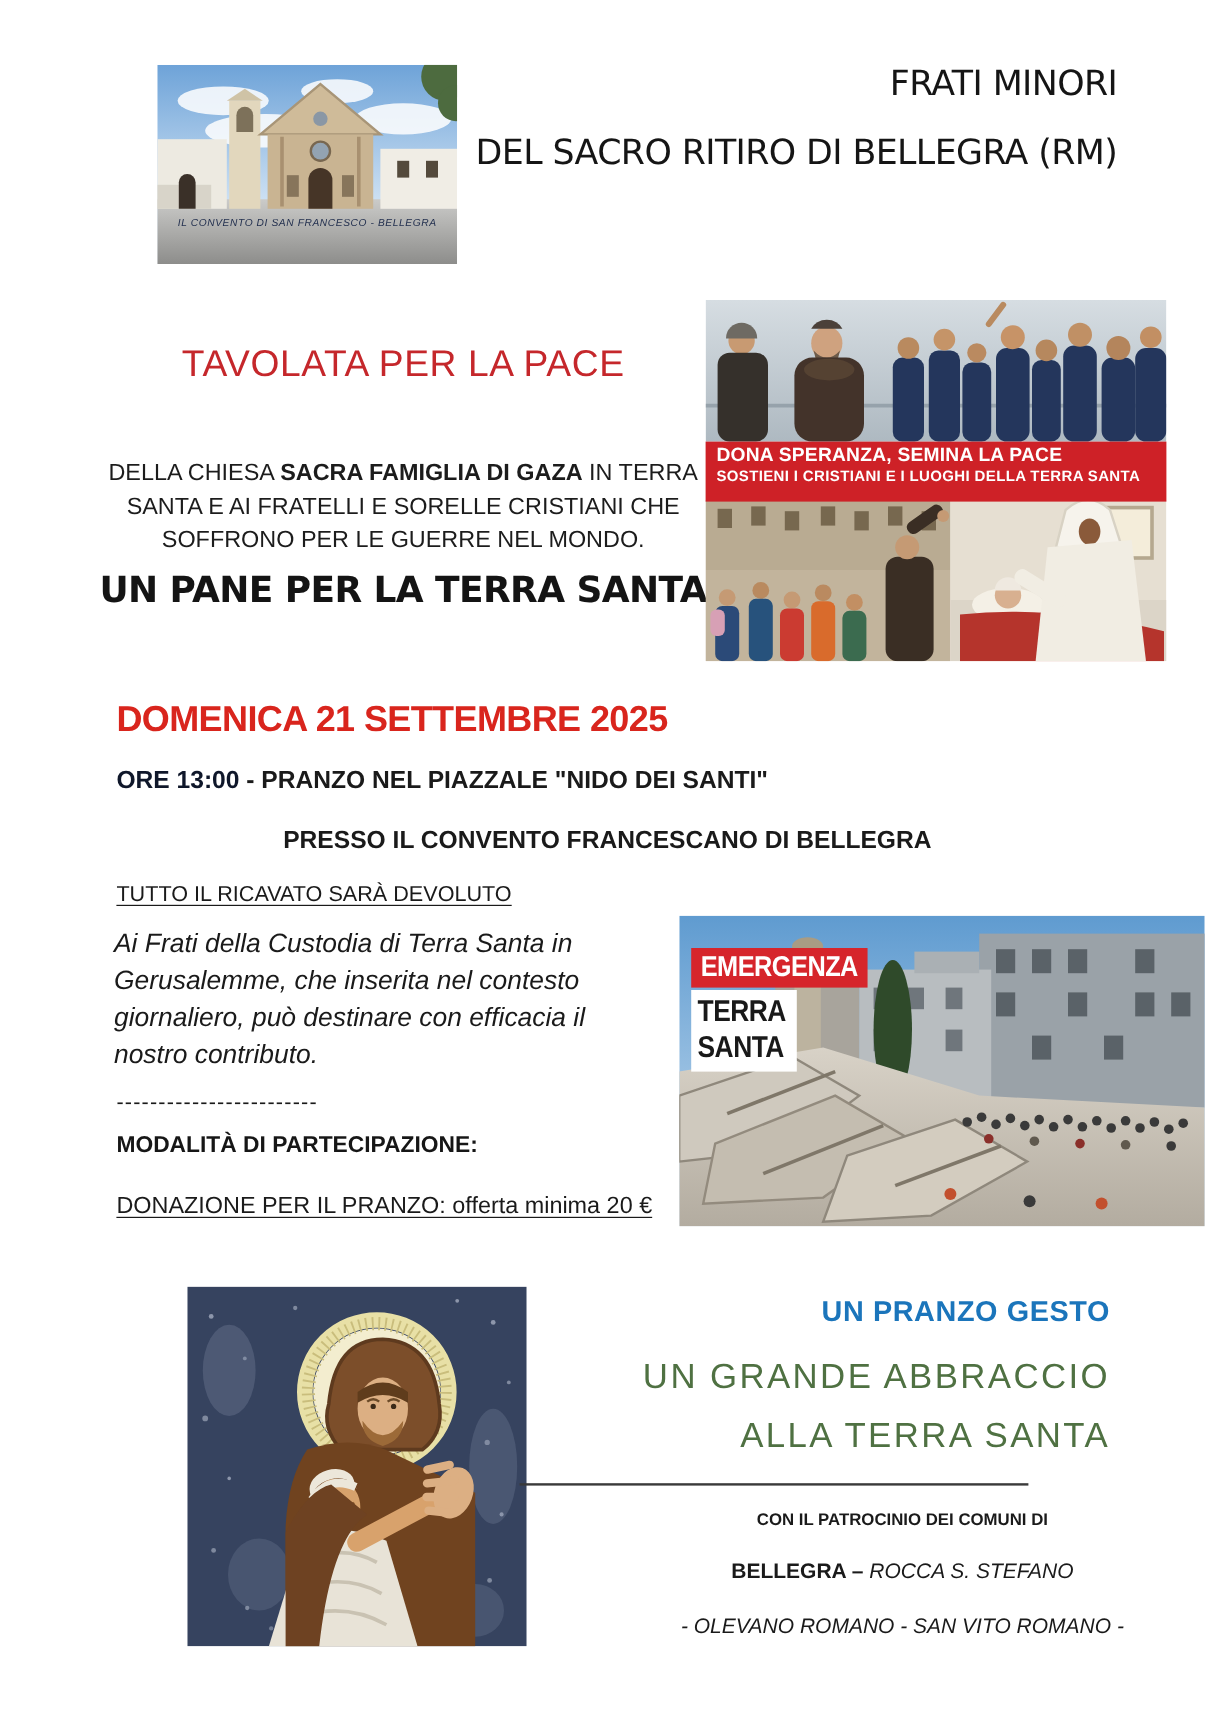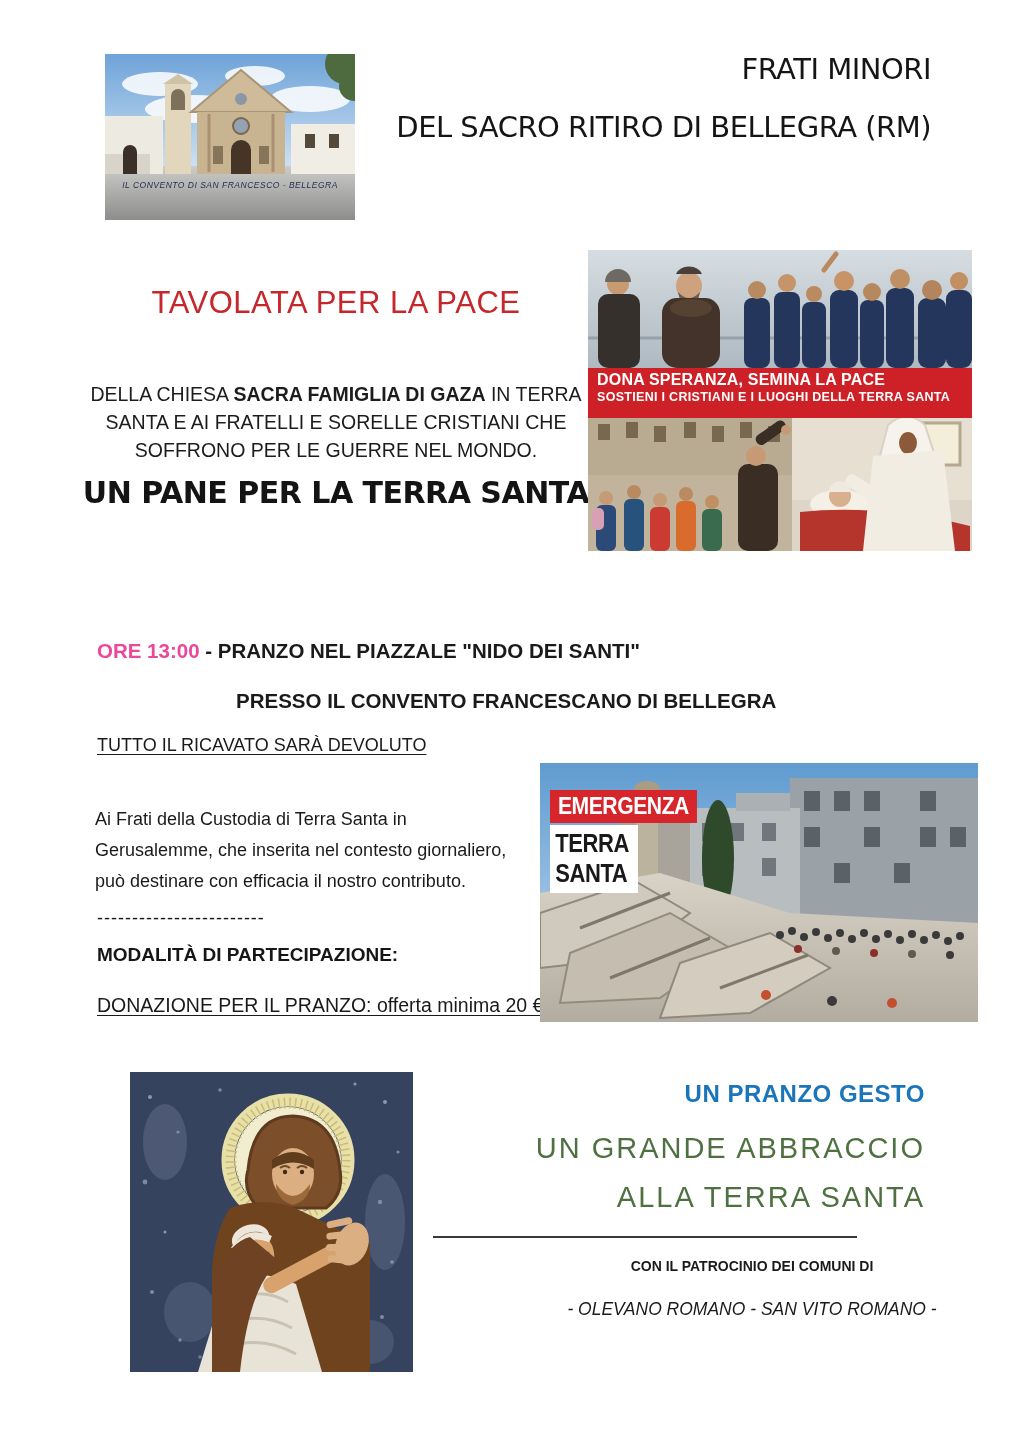--- a/index.html
+++ b/index.html
@@ -5,21 +5,21 @@
   html,body{margin:0;padding:0;background:#ffffff;}
   .page{position:relative;width:1024px;height:1430px;background:#ffffff;overflow:hidden;
         font-family:"Liberation Sans",sans-serif;color:#1f1f1f;}
   .abs{position:absolute;}
 
   
   .org-line{position:absolute;left:384px;width:547px;text-align:right;
             font-family:"DejaVu Sans",sans-serif;font-size:29px;letter-spacing:-0.5px;color:#151515;}
   .org-line-1{top:52px;}
   .org-line-2{top:110px;}
-  .photo-frame{position:absolute;overflow:hidden;}
+  .photo-frame{position:absolute;overflow:hidden;margin-left:26px;}
 
   
   .intro-title{top:285px;left:80px;width:512px;text-align:center;color:#c5272b;
                font-size:31px;letter-spacing:0.5px;}
   .intro-p1{top:344px;left:80px;width:512px;text-align:center;font-size:19.5px;color:#1c1c1c;}
   .intro-p2{top:380px;left:88px;width:496px;text-align:center;font-size:19.5px;
             line-height:28px;color:#1c1c1c;}
   .intro-p2 b{font-weight:bold;}
   .slogan{top:475px;left:80px;width:512px;text-align:center;font-size:30px;font-weight:900;
           font-family:"DejaVu Sans",sans-serif;letter-spacing:-0.5px;color:#141414;}
@@ -27,26 +27,26 @@
   
   .collage{left:588px;top:250px;width:384px;height:301px;}
   .collage-banner{position:absolute;left:0;top:118px;width:384px;height:50px;background:#ce2127;
                   color:#ffffff;box-sizing:border-box;padding:3px 0 0 9px;}
   .banner-l1{font-size:16px;font-weight:bold;letter-spacing:0.2px;white-space:nowrap;}
   .banner-l2{font-size:12.5px;font-weight:bold;letter-spacing:0.3px;margin-top:1px;white-space:nowrap;}
 
   
   .date-title{top:583px;left:97px;font-size:30px;font-weight:bold;color:#d9251d;letter-spacing:-0.5px;}
   .ore-line{top:639px;left:97px;font-size:20.5px;font-weight:bold;}
-  .ore-time{color:#ec4899;}
+  .ore-time{color:#0f172a;}
   .ore-rest{color:#1a1a1a;}
   .venue-line{top:689px;left:236px;font-size:20.5px;font-weight:bold;color:#1a1a1a;}
   .proceeds-h{top:735px;left:97px;font-size:18px;color:#1a1a1a;text-decoration:underline;
               text-underline-offset:3px;}
-  .proceeds-p{top:804px;left:95px;width:428px;font-size:18px;
+  .proceeds-p{top:770px;left:95px;width:428px;font-size:22px;font-style:italic;
               line-height:31px;color:#1a1a1a;}
   .dashes{top:908px;left:97px;font-size:18px;letter-spacing:1px;color:#1a1a1a;}
   .modalita{top:944px;left:97px;font-size:19px;font-weight:bold;color:#161616;}
   .donazione{top:994px;left:97px;font-size:19.5px;color:#1a1a1a;text-decoration:underline;
              text-underline-offset:3px;}
 
   
   .emergenza{left:540px;top:763px;width:438px;height:259px;}
   .emg-tag{position:absolute;left:10px;top:27px;background:#d6252b;color:#ffffff;
            font-weight:bold;font-size:24px;padding:2px 9px 3px;letter-spacing:-0.5px;
@@ -228,20 +228,21 @@
         </g>
       </g>
     </svg>
     
     <div class="collage-banner">
       <div class="banner-l1">DONA SPERANZA, SEMINA LA PACE</div>
       <div class="banner-l2">SOSTIENI I CRISTIANI E I LUOGHI DELLA TERRA SANTA</div>
     </div>
   </div>
 
+  <div class="abs date-title">DOMENICA 21 SETTEMBRE 2025</div>
   <div class="abs ore-line"><span class="ore-time">ORE 13:00</span><span class="ore-rest"> - PRANZO NEL PIAZZALE "NIDO DEI SANTI"</span></div>
   <div class="abs venue-line">PRESSO IL CONVENTO FRANCESCANO DI BELLEGRA</div>
   <div class="abs proceeds-h">TUTTO IL RICAVATO SARÀ DEVOLUTO</div>
   <div class="abs proceeds-p"> Ai Frati della Custodia di Terra Santa in Gerusalemme, che inserita nel contesto giornaliero, può destinare con efficacia il nostro contributo.</div>
   <div class="abs dashes">------------------------</div>
   <div class="abs modalita">MODALITÀ DI PARTECIPAZIONE:</div>
   <div class="abs donazione">DONAZIONE PER IL PRANZO: offerta minima 20 €</div>
 
   <div class="abs emergenza photo-frame">
     <svg width="438" height="259" viewBox="0 0 438 259">
@@ -391,16 +392,17 @@
   </div>
 
   <div class="abs closing">
     <div class="gesto">UN PRANZO GESTO</div>
     <div class="hug">UN GRANDE ABBRACCIO</div>
     <div class="hug hug2">ALLA TERRA SANTA</div>
   </div>
   <div class="abs sep-line"></div>
   <div class="abs patronage">
     <div class="pat-h">CON IL PATROCINIO DEI COMUNI DI</div>
+    <div class="pat-l2"><span class="b">BELLEGRA – </span><span class="i">ROCCA S. STEFANO</span></div>
     <div class="pat-l3">- OLEVANO ROMANO - SAN VITO ROMANO -</div>
   </div>
 
 </div>
 
 </body></html>

